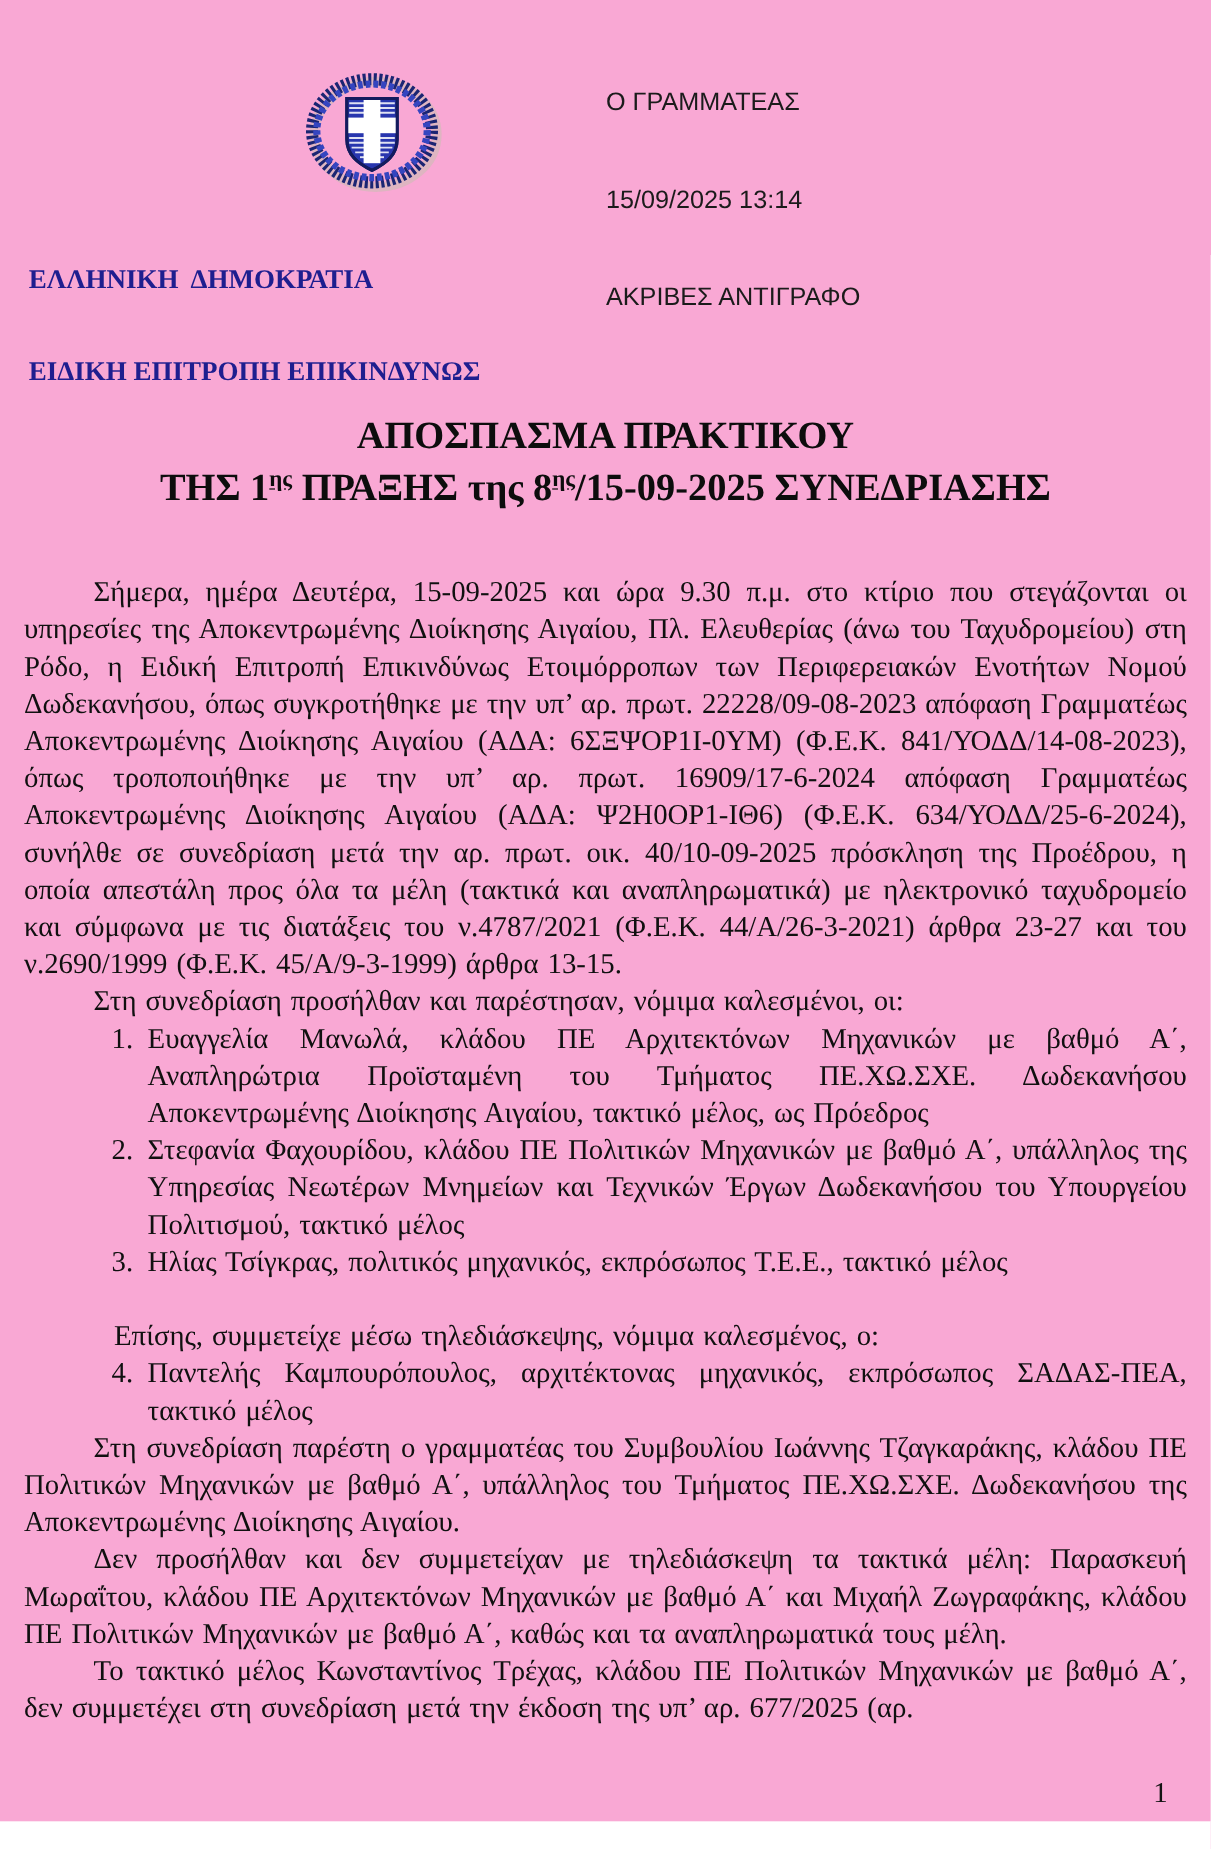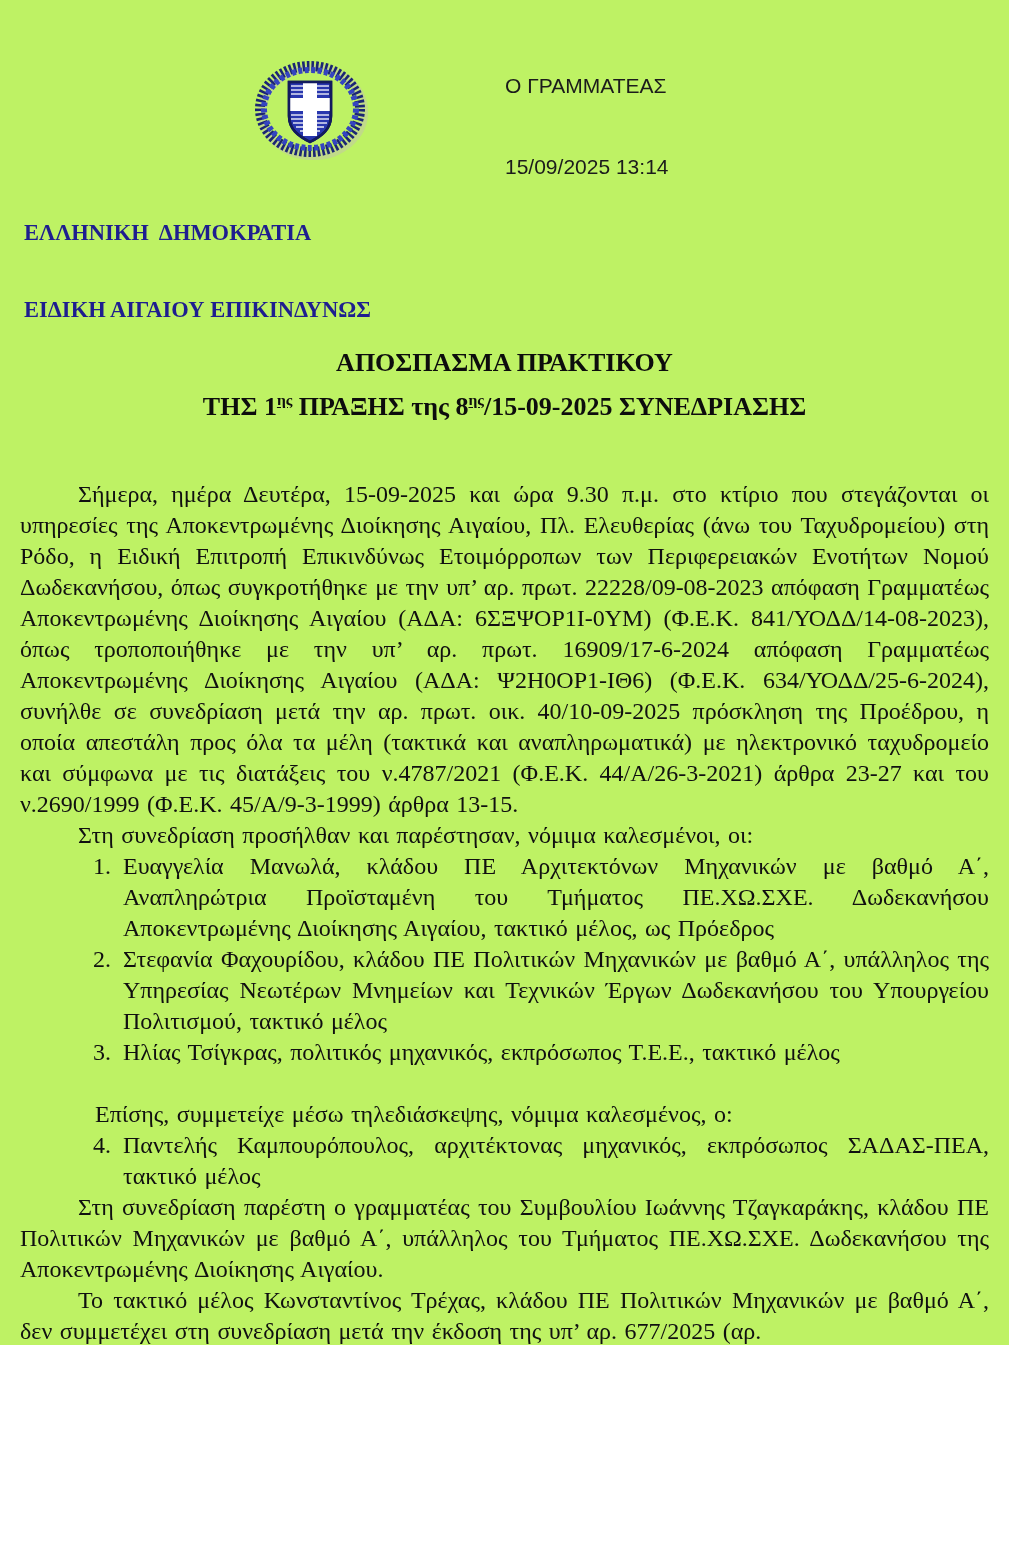--- a/index.html
+++ b/index.html
@@ -1,20 +1,20 @@
 <!DOCTYPE html>
 <html lang="el"><head>
 <meta charset="utf-8">
 <style>
   html, body { margin: 0; padding: 0; background: #ffffff; }
   .page {
     position: relative;
     width: 1009px;
-    height: 1345px;
-    background: #bef264;
+    height: 1518px;
+    background: #f9a8d4;
     overflow: hidden;
     font-family: "Liberation Serif", serif;
     color: #101010;
   }
 
   
   .stamp {
     position: absolute;
     left: 505px;
     top: 18px;
@@ -48,21 +48,21 @@
   }
 
   
   .doc-title {
     position: absolute;
     left: 0;
     top: 344px;
     width: 100%;
     text-align: center;
     font-weight: bold;
-    font-size: 26px;
+    font-size: 32px;
     line-height: 37px;
     color: #0d0d0d;
   }
   .doc-title sup {
     font-size: 60%;
     vertical-align: super;
     text-decoration: underline;
     text-underline-offset: 2px;
   }
 
@@ -98,20 +98,21 @@
   }
 </style>
 </head>
 <body>
 
 <div class="page">
 
   <div class="stamp">
     <div>Ο ΓΡΑΜΜΑΤΕΑΣ</div>
     <div>15/09/2025 13:14</div>
+    <div>ΑΚΡΙΒΕΣ ΑΝΤΙΓΡΑΦΟ</div>
   </div>
 
   <div class="emblem">
     <svg viewBox="0 0 120 106" width="120" height="106" aria-hidden="true">
 
       <ellipse cx="63" cy="56" rx="51" ry="44" fill="none" stroke="#c4c2ae" stroke-width="8" opacity="0.5"></ellipse>
 
       <ellipse cx="60" cy="53" rx="50" ry="43" fill="none" stroke="#1b2573" stroke-width="10" stroke-dasharray="2.5 2"></ellipse>
       <ellipse cx="60" cy="53" rx="46" ry="39" fill="none" stroke="#3545c0" stroke-width="6" stroke-dasharray="4 2.5"></ellipse>
 
@@ -130,21 +131,21 @@
 
       <rect x="53" y="26" width="14" height="54" fill="#ffffff"></rect>
       <rect x="39" y="42" width="42" height="13" fill="#ffffff"></rect>
 
       <path d="M39 26 h42 v34 c0 13 -9 20 -21 26 c-12 -6 -21 -13 -21 -26 z" fill="none" stroke="#131b5e" stroke-width="2.5"></path>
     </svg>
   </div>
 
   <div class="gov-header">
     <div>ΕΛΛΗΝΙΚΗ  ΔΗΜΟΚΡΑΤΙΑ</div>
-    <div>ΕΙΔΙΚΗ ΑΙΓΑΙΟΥ ΕΠΙΚΙΝΔΥΝΩΣ</div>
+    <div>ΕΙΔΙΚΗ ΕΠΙΤΡΟΠΗ ΕΠΙΚΙΝΔΥΝΩΣ</div>
   </div>
 
   <div class="doc-title">
     <div>ΑΠΟΣΠΑΣΜΑ ΠΡΑΚΤΙΚΟΥ</div>
     <div><span>ΤΗΣ 1</span><sup>ης</sup><span> ΠΡΑΞΗΣ της 8</span><sup>ης</sup><span>/15-09-2025 ΣΥΝΕΔΡΙΑΣΗΣ</span></div>
   </div>
 
   <div class="doc-body">
     <p class="para-indent">Σήμερα, ημέρα Δευτέρα, 15-09-2025 και ώρα 9.30 π.μ. στο κτίριο που στεγάζονται οι υπηρεσίες της Αποκεντρωμένης Διοίκησης Αιγαίου, Πλ. Ελευθερίας (άνω του Ταχυδρομείου) στη Ρόδο, η Ειδική Επιτροπή Επικινδύνως Ετοιμόρροπων των Περιφερειακών Ενοτήτων Νομού Δωδεκανήσου, όπως συγκροτήθηκε με την υπ’ αρ. πρωτ. 22228/09-08-2023 απόφαση Γραμματέως Αποκεντρωμένης Διοίκησης Αιγαίου (ΑΔΑ: 6ΣΞΨΟΡ1Ι-0ΥΜ) (Φ.Ε.Κ. 841/ΥΟΔΔ/14-08-2023), όπως τροποποιήθηκε με την υπ’ αρ. πρωτ. 16909/17-6-2024 απόφαση Γραμματέως Αποκεντρωμένης Διοίκησης Αιγαίου (ΑΔΑ: Ψ2Η0ΟΡ1-ΙΘ6) (Φ.Ε.Κ. 634/ΥΟΔΔ/25-6-2024), συνήλθε σε συνεδρίαση μετά την αρ. πρωτ. οικ. 40/10-09-2025 πρόσκληση της Προέδρου, η οποία απεστάλη προς όλα τα μέλη (τακτικά και αναπληρωματικά) με ηλεκτρονικό ταχυδρομείο και σύμφωνα με τις διατάξεις του ν.4787/2021 (Φ.Ε.Κ. 44/Α/26-3-2021) άρθρα 23-27 και του ν.2690/1999 (Φ.Ε.Κ. 45/Α/9-3-1999) άρθρα 13-15.</p>
     <p class="para-indent">Στη συνεδρίαση προσήλθαν και παρέστησαν, νόμιμα καλεσμένοι, οι:</p>
@@ -163,18 +164,19 @@
     </div>
 
     <p class="para-episis">Επίσης, συμμετείχε μέσω τηλεδιάσκεψης, νόμιμα καλεσμένος, ο:</p>
 
     <div class="attendee">
       <span class="num">4.</span>
       <span>Παντελής Καμπουρόπουλος, αρχιτέκτονας μηχανικός, εκπρόσωπος ΣΑΔΑΣ-ΠΕΑ, τακτικό μέλος</span>
     </div>
 
     <p class="para-indent">Στη συνεδρίαση παρέστη ο γραμματέας του Συμβουλίου Ιωάννης Τζαγκαράκης, κλάδου ΠΕ Πολιτικών Μηχανικών με βαθμό Α΄, υπάλληλος του Τμήματος ΠΕ.ΧΩ.ΣΧΕ. Δωδεκανήσου της Αποκεντρωμένης Διοίκησης Αιγαίου.</p>
+    <p class="para-indent">Δεν προσήλθαν και δεν συμμετείχαν με τηλεδιάσκεψη τα τακτικά μέλη: Παρασκευή Μωραΐτου, κλάδου ΠΕ Αρχιτεκτόνων Μηχανικών με βαθμό Α΄ και Μιχαήλ Ζωγραφάκης, κλάδου ΠΕ Πολιτικών Μηχανικών με βαθμό Α΄, καθώς και τα αναπληρωματικά τους μέλη.</p>
     <p class="para-indent">Το τακτικό μέλος Κωνσταντίνος Τρέχας, κλάδου ΠΕ Πολιτικών Μηχανικών με βαθμό Α΄, δεν συμμετέχει στη συνεδρίαση μετά την έκδοση της υπ’ αρ. 677/2025 (αρ.</p>
   </div>
 
   <div class="page-num">1</div>
 
 </div>
 
 </body></html>

